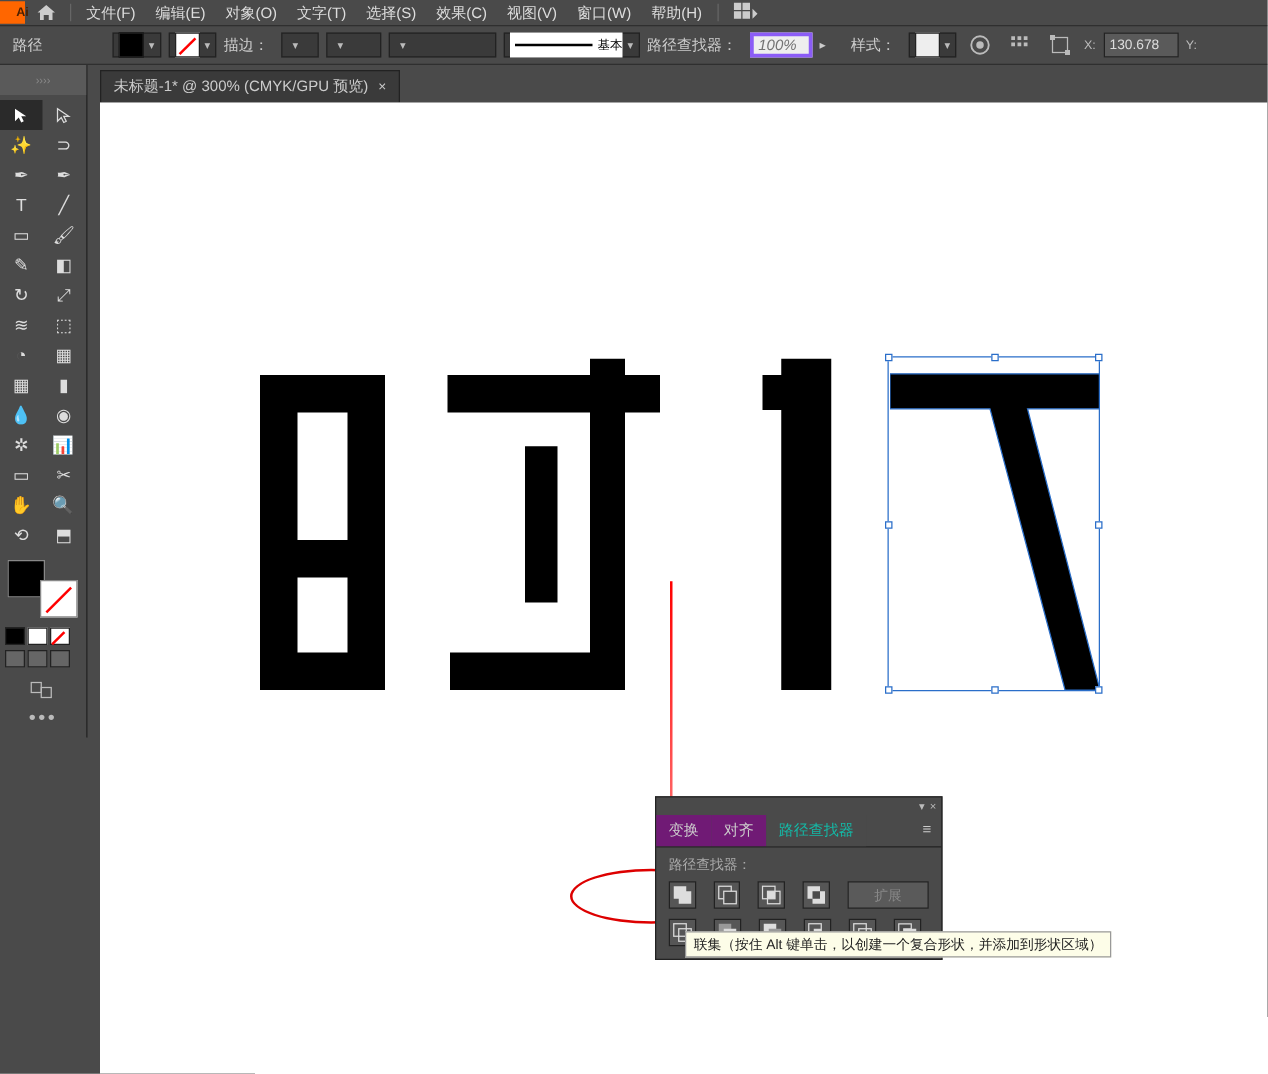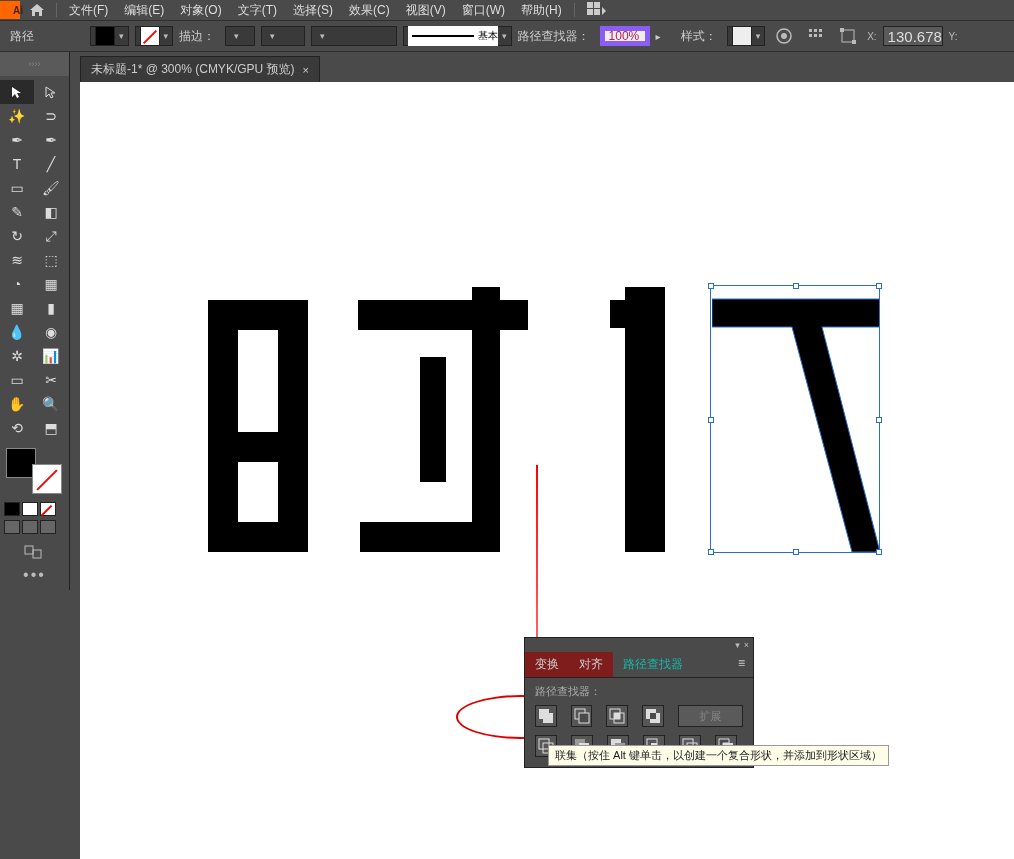--- a/index.html
+++ b/index.html
@@ -17,23 +17,23 @@
 .optbar { height:32px; background:#4a4a4a; border-top:1px solid #2f2f2f; border-bottom:1px solid #2f2f2f; display:flex; align-items:center; font-size:12px; color:#ccc; padding-left:10px; gap:6px; }
 .optbar .lbl { margin-right:4px; }
 .swatch { width:20px; height:20px; border:1px solid #222; }
 .swatch.black{ background:#000; }
 .swatch.none{ background:#fff; position:relative; }
 .swatch.none::after{ content:""; position:absolute; left:0; right:0; top:50%; border-top:2px solid red; transform:rotate(-45deg); }
 .dd { background:#3a3a3a; border:1px solid #222; height:20px; display:flex; align-items:center; padding:0 4px; position:relative; }
 .dd .arrow{ margin-left:4px; font-size:9px; color:#bbb; }
 .stroke-preview{ width:90px; height:20px; background:#fff; display:flex; align-items:center; }
 .stroke-preview .line{ height:2px; background:#000; flex:1; margin:0 4px; }
-.opac-box{ width:50px; height:20px; background:#eee; color:#be185d; display:flex; align-items:center; padding:0 4px; border:5px solid #8b5cf6; }
+.opac-box{ width:50px; height:20px; background:#eee; color:#737373; display:flex; align-items:center; padding:0 4px; border:3px solid #8b5cf6;font-style:italic; }
 .icon-btn{ width:26px; height:26px; display:flex; align-items:center; justify-content:center; color:#ccc; }
-.coord{ width:60px; height:20px; background:#5a5a5a; color:#ddd; display:flex; align-items:center; padding:0 4px; border:1px solid #222; font-size:15px; }
+.coord{ width:60px; height:20px; background:#5a5a5a; color:#ddd; display:flex; align-items:center; padding:0 4px; border:1px solid #222; font-size:11px; }
 
 
 .tabrow { height:30px; background:#4a4a4a; display:flex; align-items:flex-end; padding-left:80px; }
 .tab { background:#3a3a3a; color:#ccc; font-size:12px; padding:4px 10px; display:flex; align-items:center; gap:8px; border-top:1px solid #222; border-left:1px solid #222; border-right:1px solid #222; }
 .tab .close{ font-size:11px; }
 
 
 .workspace{ position:absolute; left:80px; top:82px; right:0; bottom:0; background:#4a4a4a; }
 .canvas{ position:absolute; left:0; top:0; width:934px; height:777px; background:#fff; }
 .glyph{ position:absolute; background:#000; }
@@ -41,21 +41,21 @@
 .handle{ position:absolute; width:6px; height:6px; background:#fff; border:1px solid #2a6ec9; }
 
 
 .anno-line{ position:absolute; width:2px; background:linear-gradient(#ff0000,#ff6666); }
 .anno-ellipse{ position:absolute; border:2px solid #d00; border-radius:50%; }
 
 
 .panel{ position:absolute; width:230px; background:#4a4a4a; border:1px solid #222; font-size:12px; color:#ccc; }
 .panel .titlebar{ height:14px; display:flex; justify-content:flex-end; align-items:center; gap:4px; padding-right:4px; font-size:9px; color:#bbb; }
 .panel .tabs{ display:flex; border-bottom:1px solid #222; }
-.panel .tabs .ptab{ padding:4px 10px; background:#7f1d1d; }
+.panel .tabs .ptab{ padding:4px 10px; background:#701a75; }
 .panel .tabs .ptab.active{ background:#4a4a4a; color:#14b8a6; }
 .panel .menu-icon{ margin-left:auto; padding:4px 8px; }
 .panel .section-label{ padding:6px 10px 2px; color:#aaa; font-size:11px; }
 .panel .row{ display:flex; gap:14px; padding:4px 10px; align-items:center; }
 .pf-btn{ width:22px; height:22px; background:#565656; border:1px solid #222; display:flex; align-items:center; justify-content:center; }
 .pf-btn svg{ width:16px; height:16px; }
 .expand-btn{ width:66px; height:22px; background:#5a5a5a; border:1px solid #222; color:#888; display:flex; align-items:center; justify-content:center; font-size:11px; }
 
 
 .tooltip{ position:absolute; background:#fdfde8; border:1px solid #999; color:#222; font-size:11px; padding:2px 6px; white-space:nowrap; }

